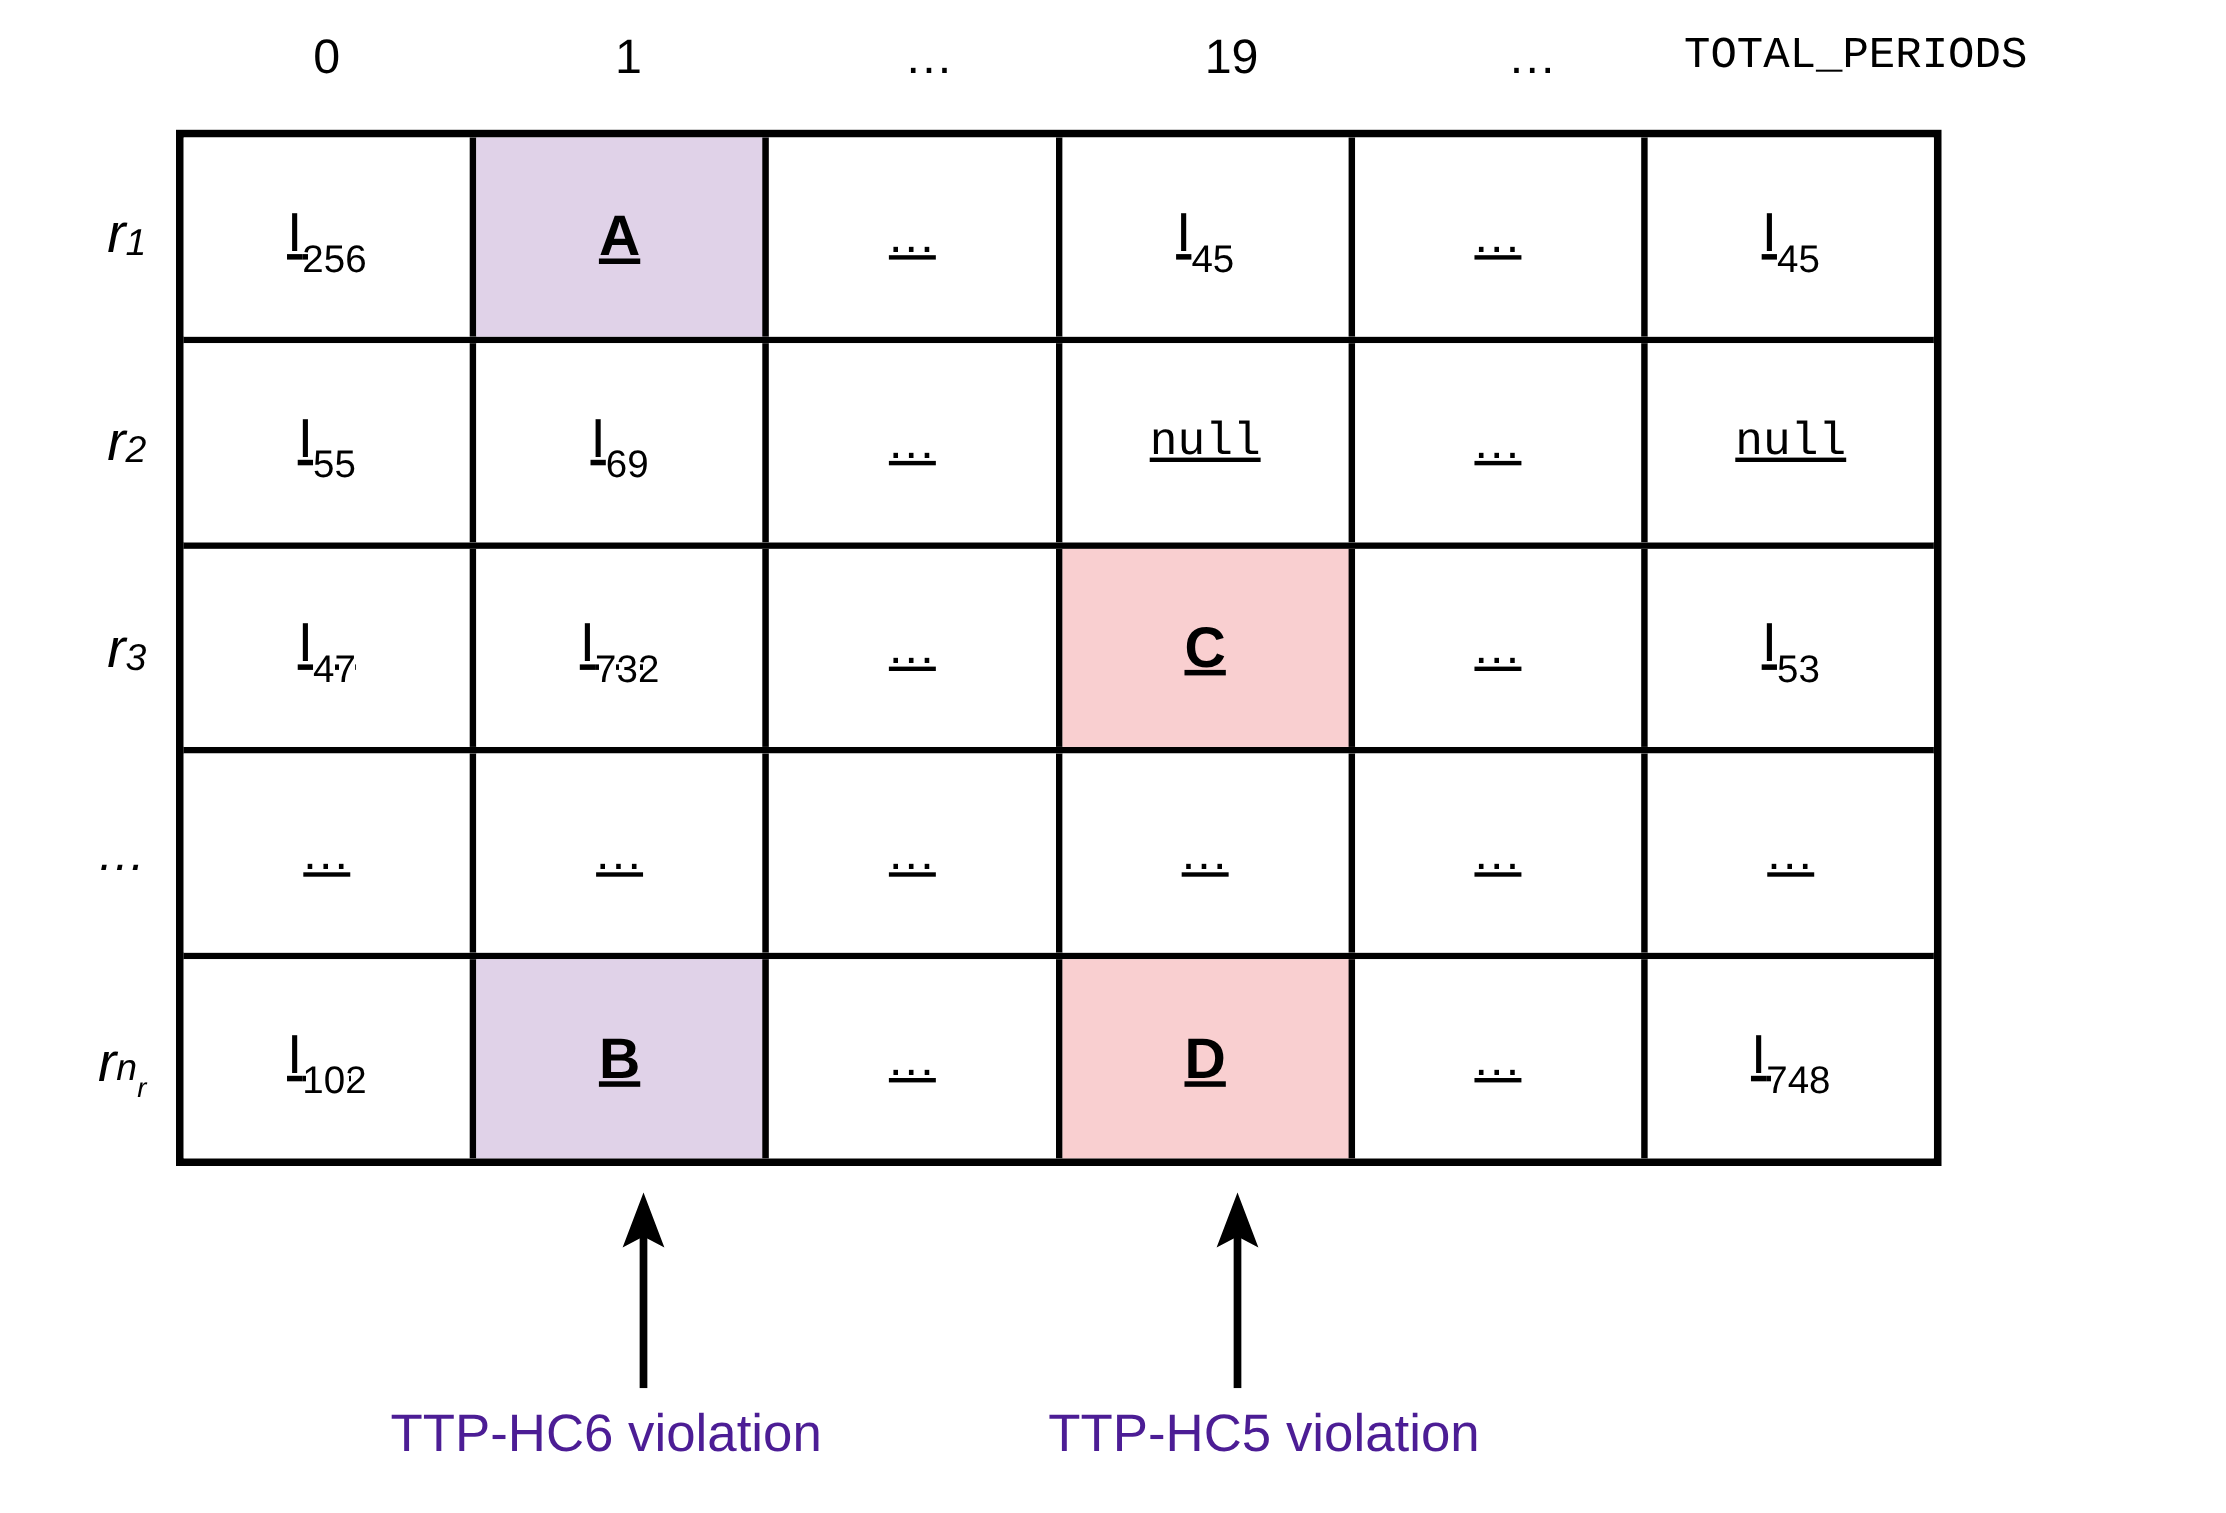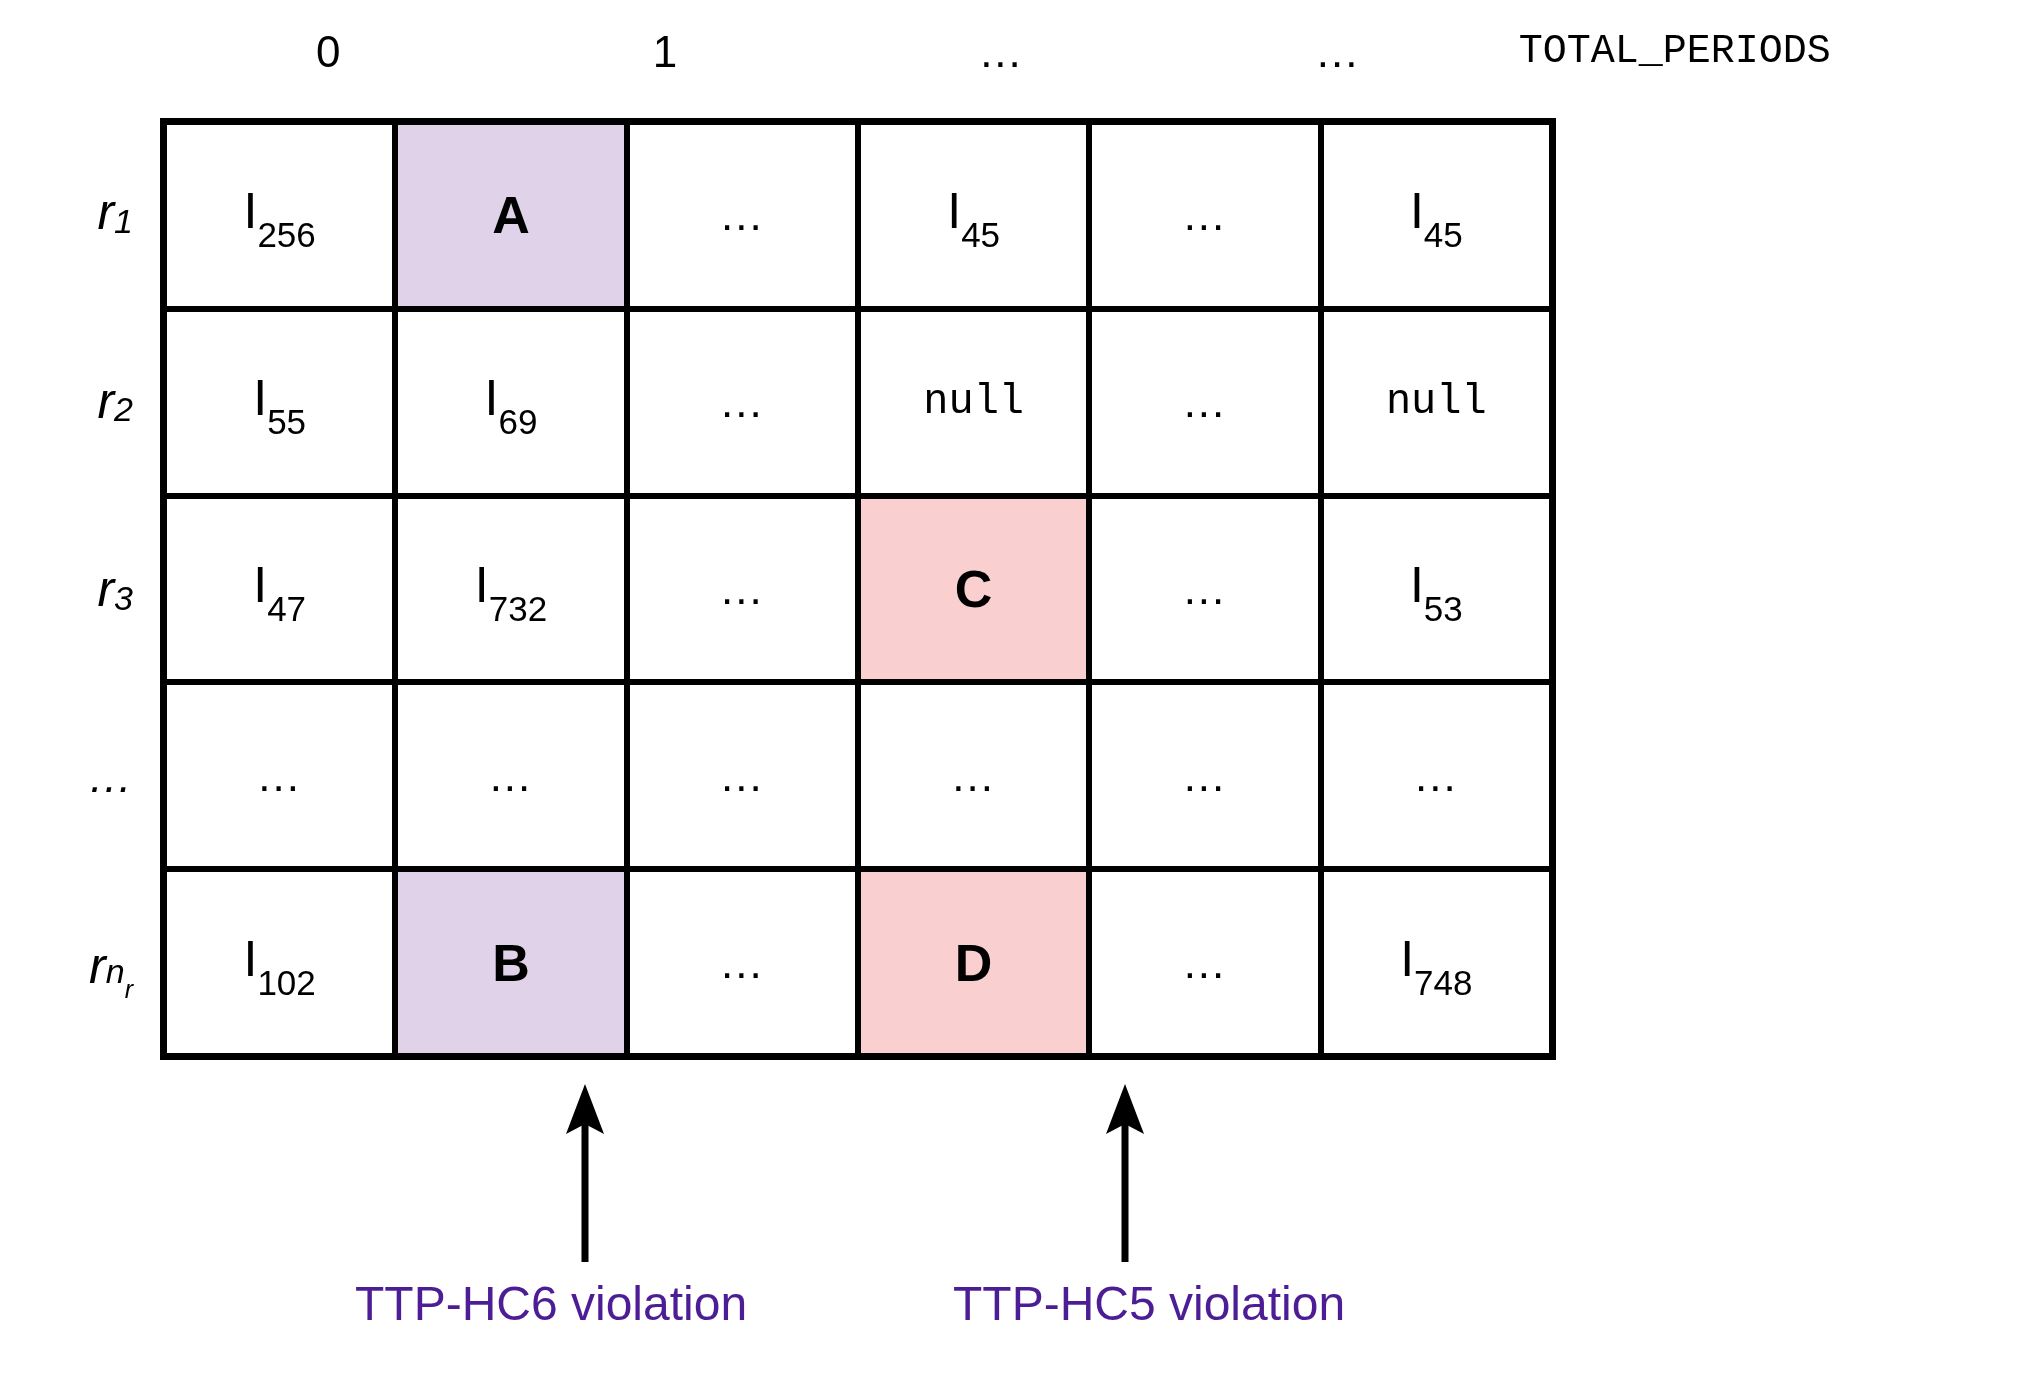--- a/index.html
+++ b/index.html
@@ -84,27 +84,28 @@
     font-size: 44px;
     letter-spacing: 2px;
     font-style: italic;
   }
 
   
   #grid {
     position: absolute;
     left: 160px;
     top: 118px;
-    width: 1396px;
+    width: 1605px;
     height: 942px;
     box-sizing: border-box;
     border: 7px solid #000;
     display: flex;
     flex-direction: column;
     background: #fff;
+    text-decoration: underline;
   }
   .grid-row {
     flex: 1 1 0;
     display: flex;
     border-bottom: 6px solid #000;
     box-sizing: border-box;
   }
   .grid-row:last-child { border-bottom: none; }
 
   .cell {
@@ -167,20 +168,21 @@
   #caption-1 { left: 355px; top: 1280px; }
   #caption-2 { left: 905px; top: 1280px; margin-left: 48px; }
 </style>
 </head>
 <body>
 
 <div id="col-headers">
   <div class="col-header">0</div>
   <div class="col-header">1</div>
   <div class="col-header dots">...</div>
+  <div class="col-header">19</div>
   <div class="col-header dots">...</div>
   <div class="col-header mono">TOTAL_PERIODS</div>
 </div>
 
 <div id="row-labels">
   <div class="row-label">
     <span>r</span>
       <span class="sub">1</span>
   </div>
   <div class="row-label">

